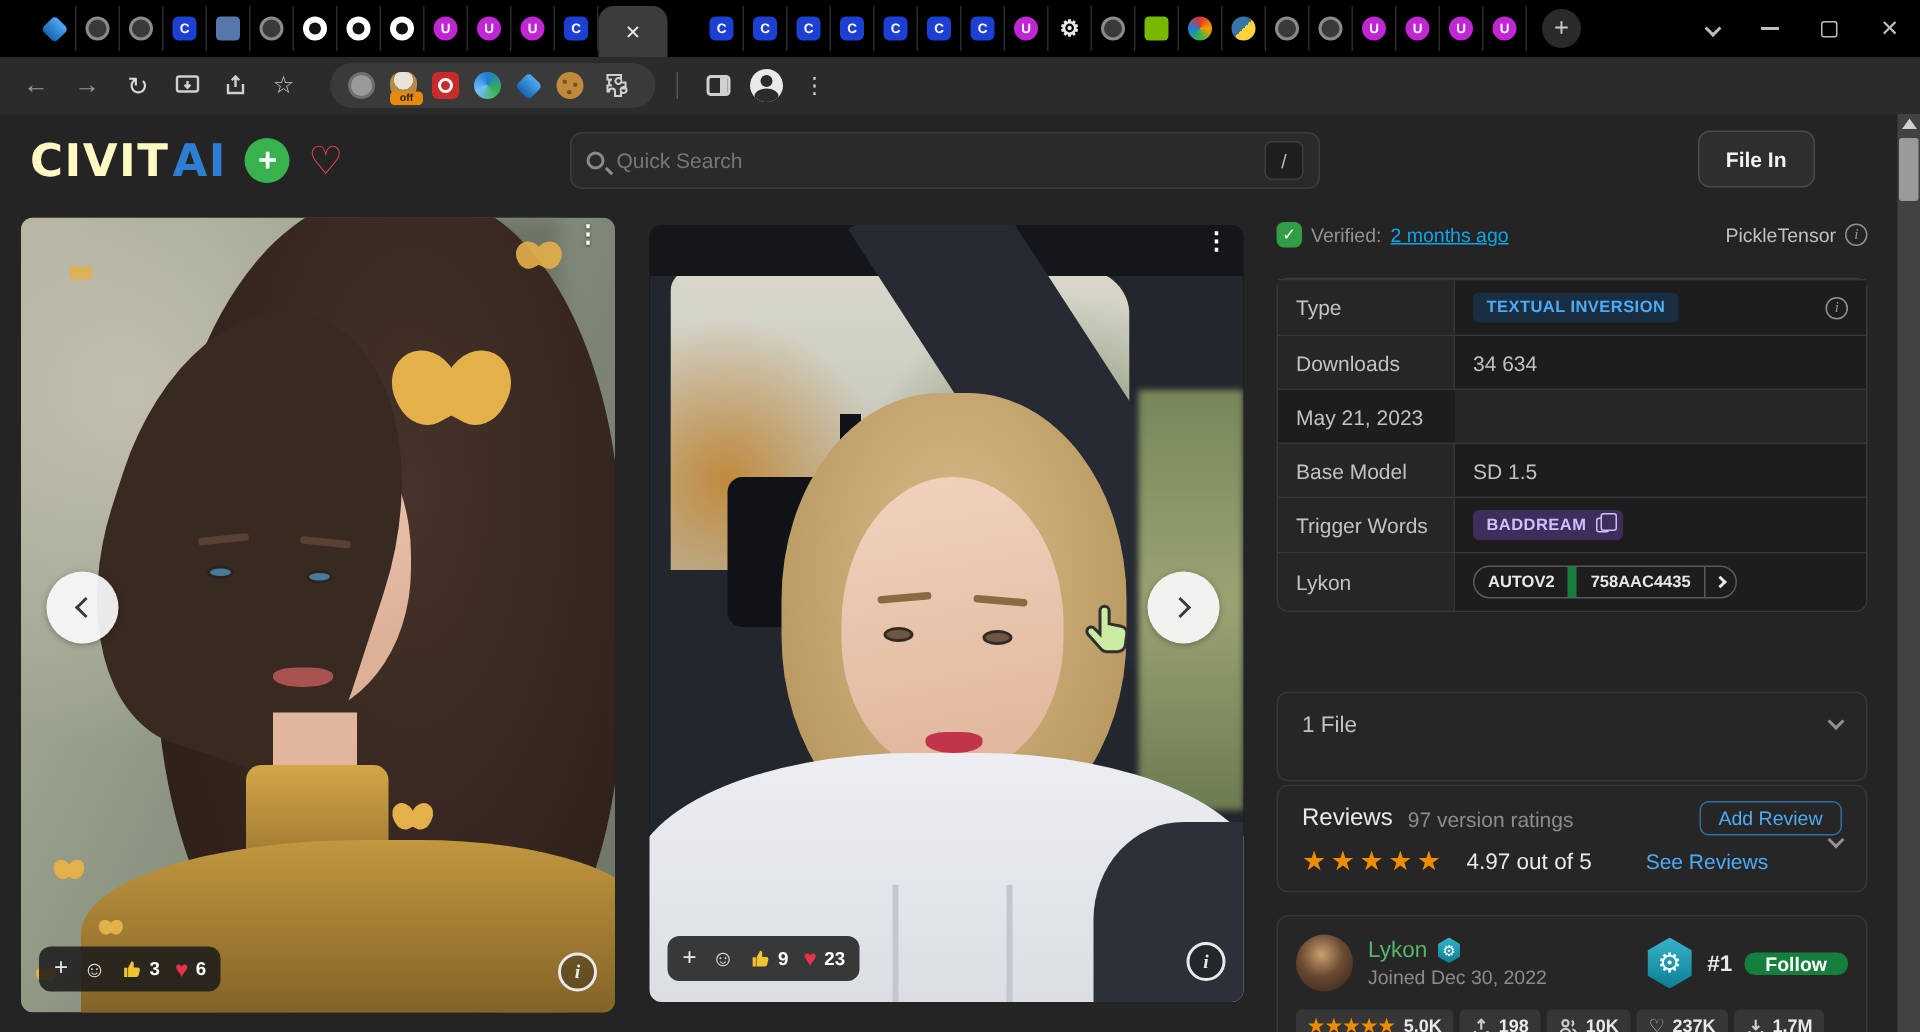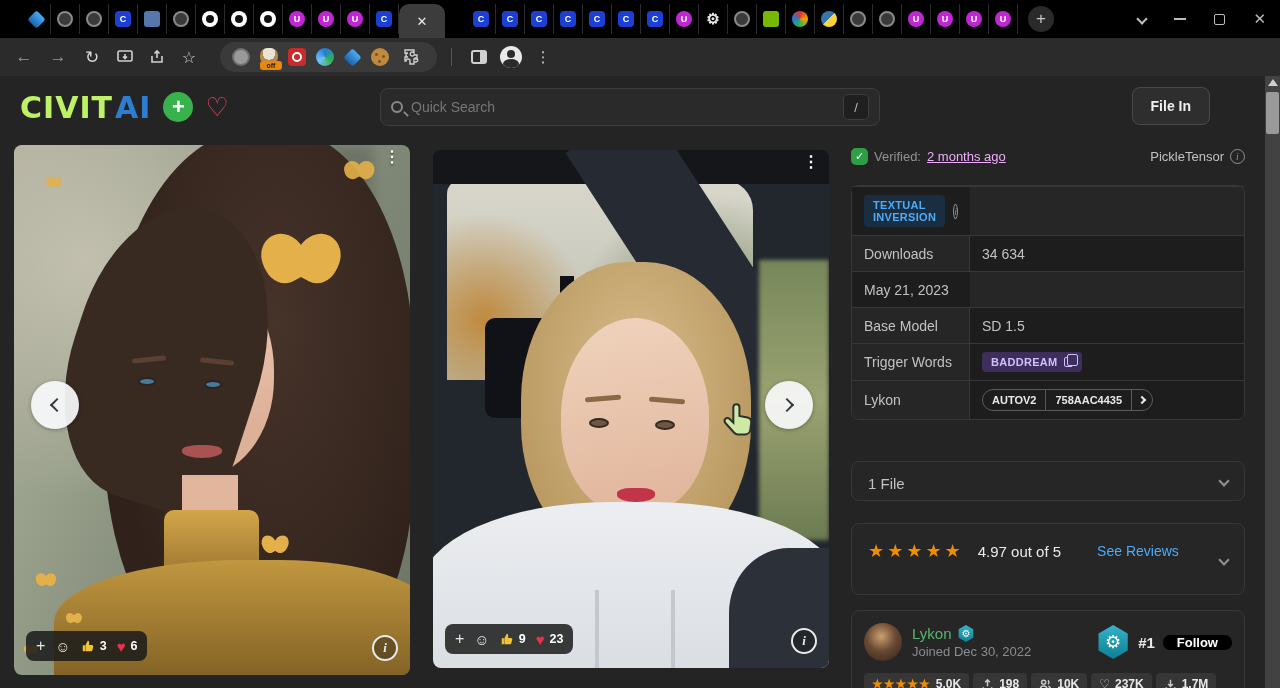--- a/index.html
+++ b/index.html
@@ -83,21 +83,21 @@
   
   .scrollbar { position:absolute; right:0; top:0; width:15px; height:612px; background:#424242; }
   .scrollbar .up { position:absolute; top:3px; left:3px; width:0; height:0;
     border-left:5px solid transparent; border-right:5px solid transparent; border-bottom:7px solid #cfcfcf; }
   .scrollbar .thumb { position:absolute; top:16px; left:1px; width:13px; height:42px; background:#9a9a9a; border-radius:2px; }
 
   
   .siteheader { position:absolute; left:0; top:0; width:1265px; height:62px; display:flex; align-items:center; padding:0 20px; }
   .logo { display:flex; align-items:center; gap:2px; font-weight:900; font-size:30px; letter-spacing:1px;
     font-family:"DejaVu Sans", sans-serif; }
-  .logo .c1 { color:#bef264; } .logo .c2 { color:#2f7dd1; }
+  .logo .c1 { color:#fef9c3; } .logo .c2 { color:#2f7dd1; }
   .addbtn { width:30px; height:30px; border-radius:50%; background:#37b24d; color:#fff; font-size:22px;
     display:flex; align-items:center; justify-content:center; margin-left:12px; font-weight:bold; }
   .heartbtn { color:#e8445a; font-size:26px; margin-left:12px; }
   .searchbar { position:absolute; left:380px; top:12px; width:500px; height:38px; background:#2a2a2a;
     border:1px solid #3d3d3d; border-radius:8px; display:flex; align-items:center; padding:0 10px; gap:8px; }
   .searchbar .mag { width:12px; height:12px; border:2px solid #8a8a8a; border-radius:50%; position:relative; }
   .searchbar .mag::after { content:""; position:absolute; left:10px; top:10px; width:6px; height:2px; background:#8a8a8a; transform:rotate(45deg); }
   .searchbar .ph { color:#777; font-size:14px; flex:1; }
   .slashkey { width:26px; height:26px; background:#1f1f1f; border:1px solid #3d3d3d; border-radius:5px;
     color:#bbb; display:flex; align-items:center; justify-content:center; font-size:13px; }
@@ -184,21 +184,21 @@
   .arrow-right { left:751px; top:239px; }
 
   .cursor { position:absolute; left:722px; top:326px; width:34px; height:40px; z-index:50; }
 
   
   .rightcol { position:absolute; left:851px; top:0; width:394px; height:612px; }
   .verifiedrow { position:absolute; top:72px; left:0; right:0; display:flex; align-items:center; gap:6px;
     font-size:13px; color:#909296; }
   .shield { width:17px; height:17px; background:#2f9e44; border-radius:5px; color:#fff; font-size:11px;
     display:flex; align-items:center; justify-content:center; }
-  .verified-link { text-decoration:underline; color:#f0abfc; }
+  .verified-link { text-decoration:underline; color:#0ea5e9; }
   .vr-right { margin-left:auto; display:flex; align-items:center; gap:6px; color:#c1c2c5; }
   .infocircle { width:15px; height:15px; border-radius:50%; border:1.5px solid #909296; color:#909296;
     font-size:10px; display:flex; align-items:center; justify-content:center; font-family:"Liberation Serif", serif; font-style:italic; }
 
   .panel { position:absolute; left:0; right:0; background:#262626; border:1px solid #373737; border-radius:8px; }
   .details-card { top:109px; }
   .panel-head { height:40px; display:flex; align-items:center; justify-content:space-between;
     padding:0 16px; color:#c1c2c5; font-size:15px; }
   .chev-gray { width:8px; height:8px; border-right:2px solid #909296; border-bottom:2px solid #909296; }
   .chev-up { transform:rotate(-135deg); margin-top:4px; }
@@ -211,26 +211,26 @@
   .drow:last-child .dlabel { border-radius:0 0 0 7px; } .drow:last-child .dvalue { border-radius:0 0 7px 0; }
   .badge-type { background:#1a2e42; color:#4dabf7; font-size:11px; font-weight:bold; letter-spacing:.3px;
     padding:4px 9px; border-radius:4px; }
   .badge-trigger { background:#3d2e5c; color:#d0bfff; font-size:11px; font-weight:bold; letter-spacing:.3px;
     padding:4px 9px; border-radius:4px; display:flex; align-items:center; gap:6px; }
   .copy-ico { display:inline-block; width:9px; height:10px; border:1.5px solid #d0bfff; border-radius:2px; position:relative; }
   .copy-ico::before { content:""; position:absolute; left:2px; top:-4px; width:9px; height:10px;
     border:1.5px solid #d0bfff; border-radius:2px; background:#3d2e5c; }
   .hashpill { display:flex; align-items:stretch; border:1px solid #5a5a5a; border-radius:12px; overflow:hidden; height:22px; }
   .hashseg { display:flex; align-items:center; padding:0 9px; font-size:11px; font-weight:bold; color:#e9e9e9; }
-  .hashseg + .hashseg { border-left:1px solid #15803d; }
+  .hashseg + .hashseg { border-left:6px solid #15803d; }
   .hash-arrow { display:flex; align-items:center; justify-content:center; padding:0 7px; border-left:1px solid #5a5a5a; }
   .hash-arrow .chevr2 { width:6px; height:6px; border-right:2px solid #e9e9e9; border-bottom:2px solid #e9e9e9; transform:rotate(-45deg); }
   .ivalue-info { margin-left:auto; }
 
-  .file-card { top:385px; height:40px; }
+  .file-card { top:385px; height:60px; }
   .file-card .panel-head { height:42px; }
 
   .reviews-card { top:447px; height:72px; padding:10px 16px; }
   .rev-row1 { display:flex; align-items:center; gap:10px; }
   .rev-title { color:#e9e9e9; font-size:16px; font-weight:500; }
   .rev-sub { color:#8a8c90; font-size:14px; }
   .addreview { margin-left:auto; border:1px solid #2f6ea5; color:#4dabf7; font-size:13px; padding:3px 12px;
     border-radius:6px; background:transparent; }
   .rev-chev { position:absolute; right:16px; top:32px; }
   .rev-row2 { display:flex; align-items:center; gap:10px; margin-top:6px; }
@@ -244,21 +244,21 @@
     background:radial-gradient(circle at 45% 35%, #caa070 0%, #6b4a33 45%, #2e2018 100%); }
   .cr-names { margin-left:10px; }
   .cr-name { color:#55b76a; font-size:15px; font-weight:500; display:flex; align-items:center; gap:6px; }
   .hex { clip-path:polygon(50% 0%,93% 25%,93% 75%,50% 100%,7% 75%,7% 25%);
     background:linear-gradient(180deg,#36b3c9,#0c7f94); display:flex; align-items:center; justify-content:center; color:#fff; }
   .hex-sm { width:17px; height:17px; font-size:10px; }
   .hex-lg { width:34px; height:34px; font-size:18px; }
   .cr-joined { color:#8a8c90; font-size:13px; margin-top:2px; }
   .cr-right { margin-left:auto; display:flex; align-items:center; gap:8px; }
   .cr-rank { color:#e9e9e9; font-size:15px; font-weight:bold; }
-  .followbtn { background:#000000; color:#fff; font-size:13px; font-weight:bold; border:none;
+  .followbtn { background:#15803d; color:#fff; font-size:13px; font-weight:bold; border:none;
     border-radius:7px; padding:0 14px;text-align:center; }
   .cr-stats { display:flex; gap:4px; margin-top:12px; }
   .statseg { background:#363636; border-radius:4px; height:22px; display:flex; align-items:center;
     gap:5px; padding:0 8px; color:#e9e9e9; font-size:12px; font-weight:bold; }
   .statseg .stars-sm { color:#f08c00; font-size:12px; letter-spacing:1px; }
   .sico { width:13px; height:13px; stroke:#c9cacc; fill:none; stroke-width:1.6; }
   .statseg .heart-s { color:#c9cacc; font-size:12px; font-weight:normal; }
 </style>
 </head>
 <body>
@@ -534,20 +534,21 @@
         <span class="verified-link">2 months ago</span>
         <span class="vr-right">
           <span>PickleTensor</span>
           <span class="infocircle">i</span>
         </span>
       </div>
 
       <div class="panel details-card">
         <div class="dtable">
           <div class="drow">
+            <div class="dlabel">Type</div>
             <div class="dvalue">
               <span class="badge-type">TEXTUAL INVERSION</span>
               <span class="infocircle ivalue-info">i</span>
             </div>
           </div>
           <div class="drow">
             <div class="dlabel">Downloads</div>
             <div class="dvalue">34 634</div>
           </div>
           <div class="drow">
@@ -582,20 +583,25 @@
       </div>
 
       <div class="panel file-card">
         <div class="panel-head">
           <span>1 File</span>
           <span class="chev-gray chev-dn"></span>
         </div>
       </div>
 
       <div class="panel reviews-card">
+        <div class="rev-row1">
+          <span class="rev-title">Reviews</span>
+          <span class="rev-sub">97 version ratings</span>
+          <button class="addreview">Add Review</button>
+        </div>
         <div class="rev-row2">
           <span class="stars" id="review-stars">
               <span>★</span>
               <span>★</span>
               <span>★</span>
               <span>★</span>
               <span>★</span>
             </span>
           <span class="rating-text">4.97 out of 5</span>
           <span class="seereviews">See Reviews</span>

